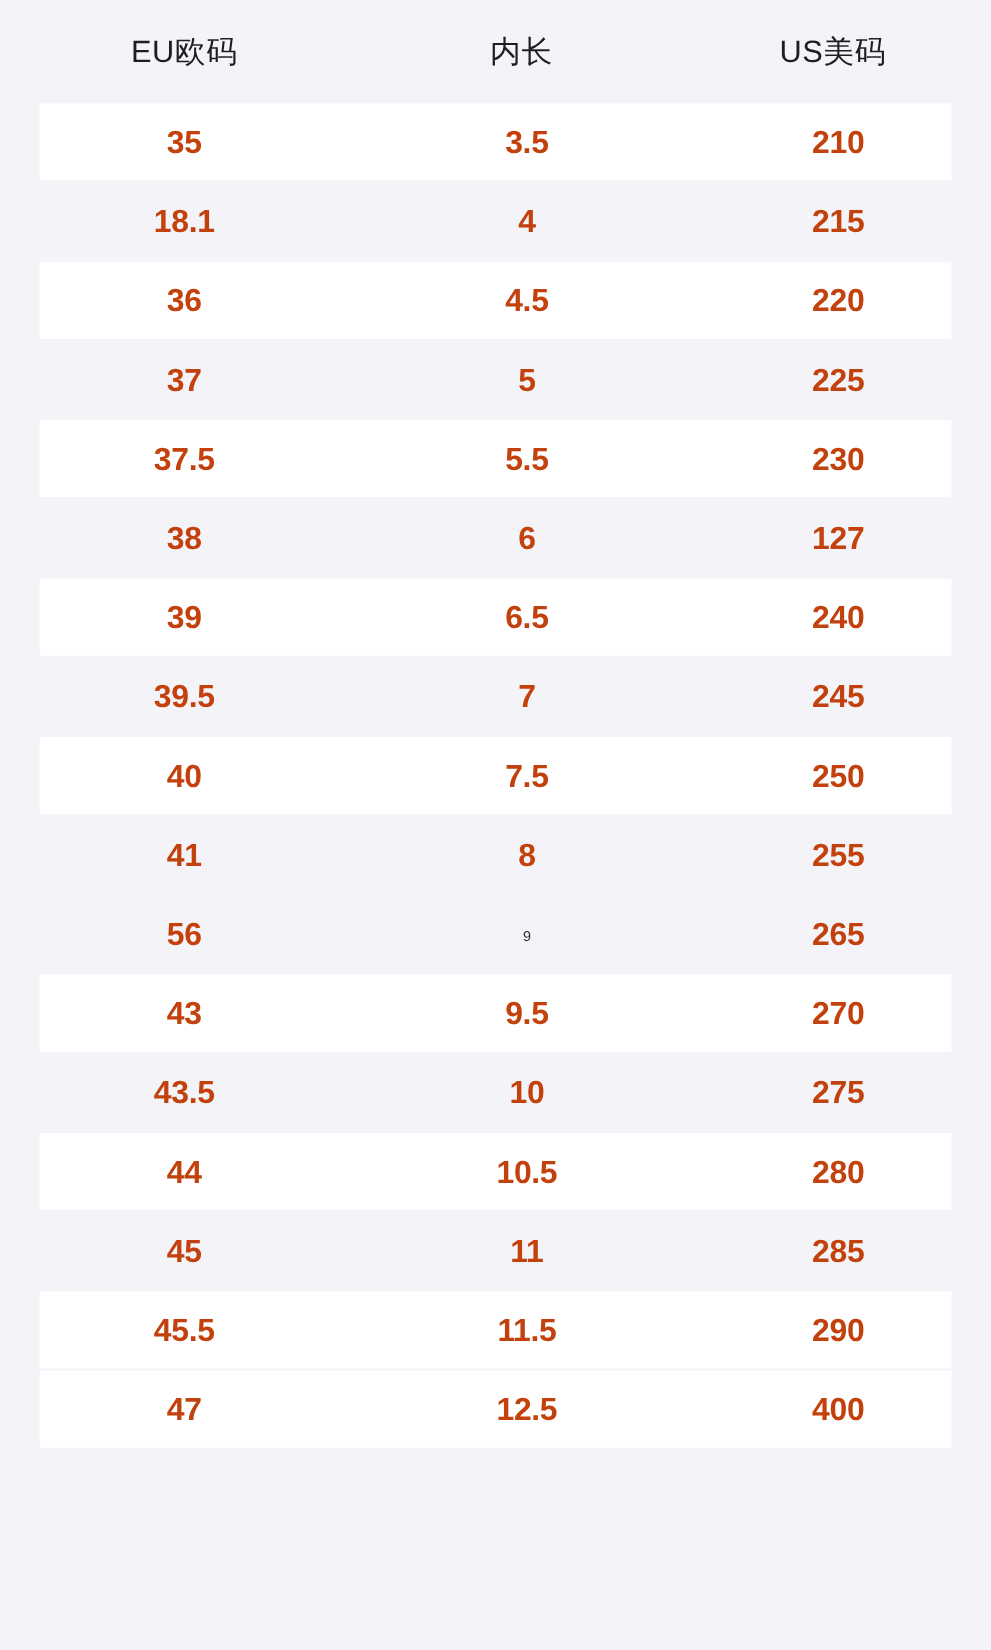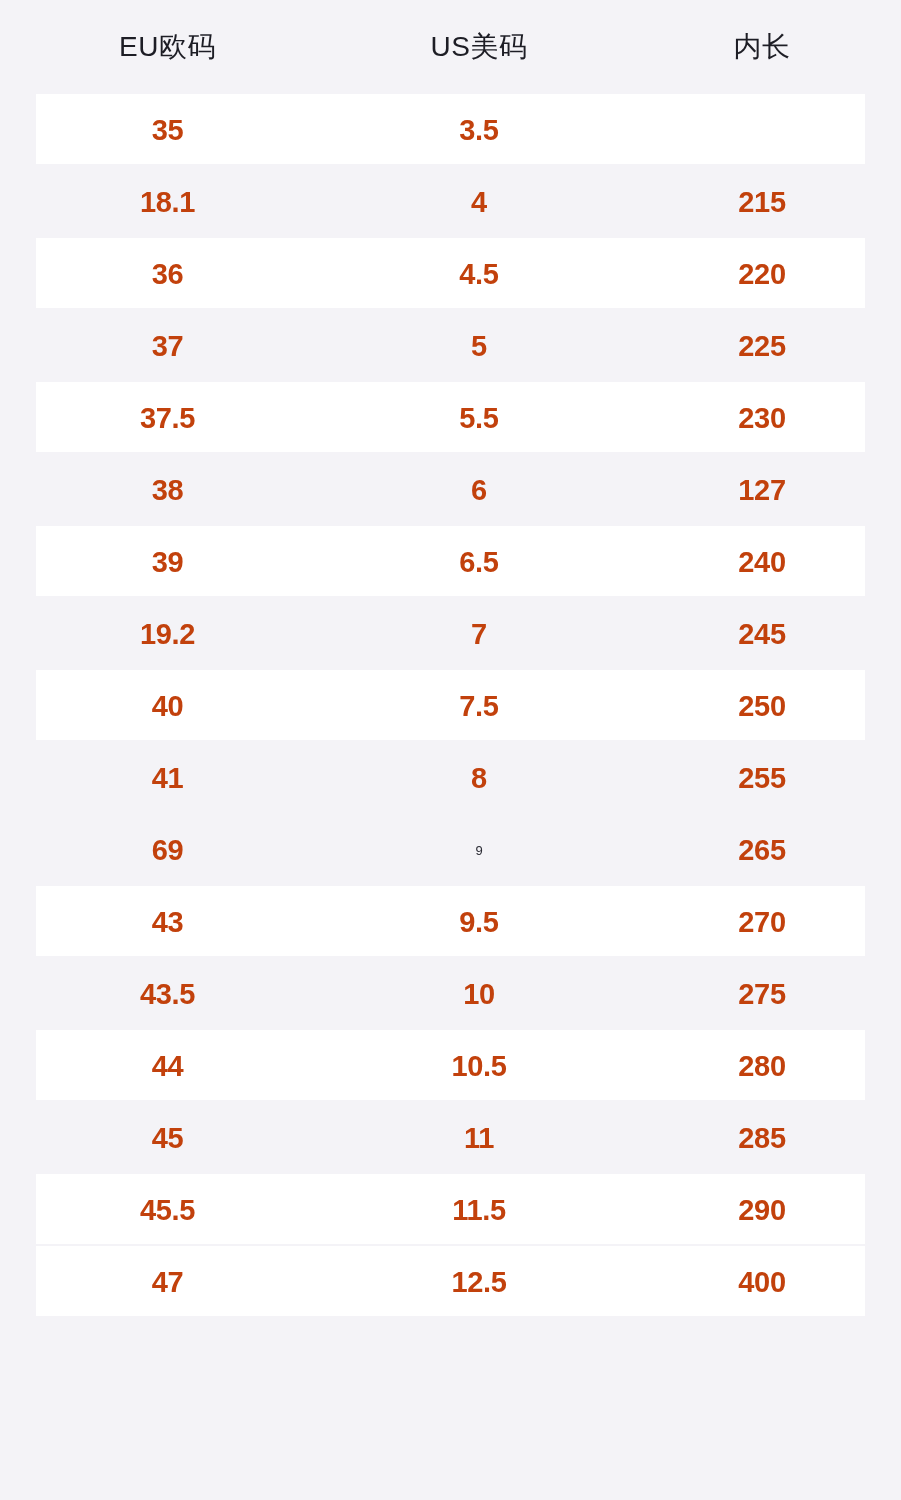--- a/index.html
+++ b/index.html
@@ -82,28 +82,29 @@
     color: #2a2a33;
   }
 </style>
 </head>
 <body>
 
 <div class="size-table">
 
   <div class="thead">
     <div class="cell col-eu">EU欧码</div>
+    <div class="cell col-len">内长</div>
     <div class="cell col-us">US美码</div>
-    <div class="cell col-len">内长</div>
   </div>
 
   <div class="tbody" id="tbody">
       <div class="row white">
         <div class="cell col-eu">35</div>
         <div class="cell col-us">3.5</div>
+        <div class="cell col-len">210</div>
       </div>
       <div class="row">
         <div class="cell col-eu">18.1</div>
         <div class="cell col-us">4</div>
         <div class="cell col-len">215</div>
       </div>
       <div class="row white">
         <div class="cell col-eu">36</div>
         <div class="cell col-us">4.5</div>
         <div class="cell col-len">220</div>
@@ -122,36 +123,36 @@
         <div class="cell col-eu">38</div>
         <div class="cell col-us">6</div>
         <div class="cell col-len">127</div>
       </div>
       <div class="row white">
         <div class="cell col-eu">39</div>
         <div class="cell col-us">6.5</div>
         <div class="cell col-len">240</div>
       </div>
       <div class="row">
-        <div class="cell col-eu">19.2</div>
+        <div class="cell col-eu">39.5</div>
         <div class="cell col-us">7</div>
         <div class="cell col-len">245</div>
       </div>
       <div class="row white">
         <div class="cell col-eu">40</div>
         <div class="cell col-us">7.5</div>
         <div class="cell col-len">250</div>
       </div>
       <div class="row">
         <div class="cell col-eu">41</div>
         <div class="cell col-us">8</div>
         <div class="cell col-len">255</div>
       </div>
       <div class="row">
-        <div class="cell col-eu">69</div>
+        <div class="cell col-eu">56</div>
         <div class="cell col-us tiny">9</div>
         <div class="cell col-len">265</div>
       </div>
       <div class="row white">
         <div class="cell col-eu">43</div>
         <div class="cell col-us">9.5</div>
         <div class="cell col-len">270</div>
       </div>
       <div class="row">
         <div class="cell col-eu">43.5</div>

